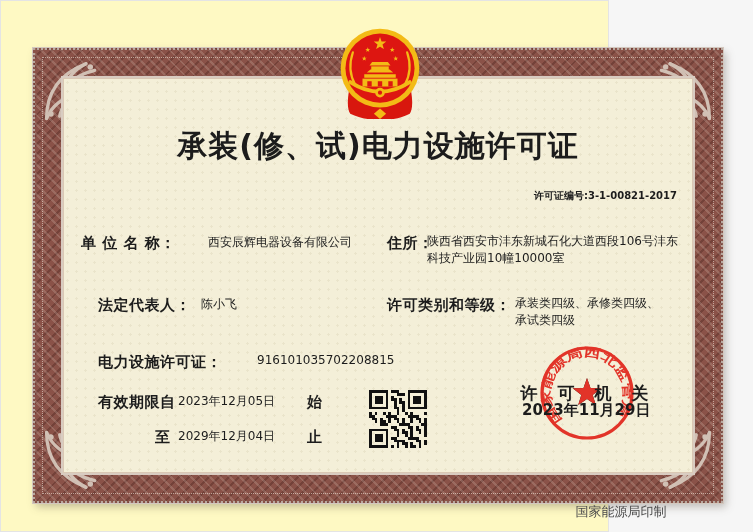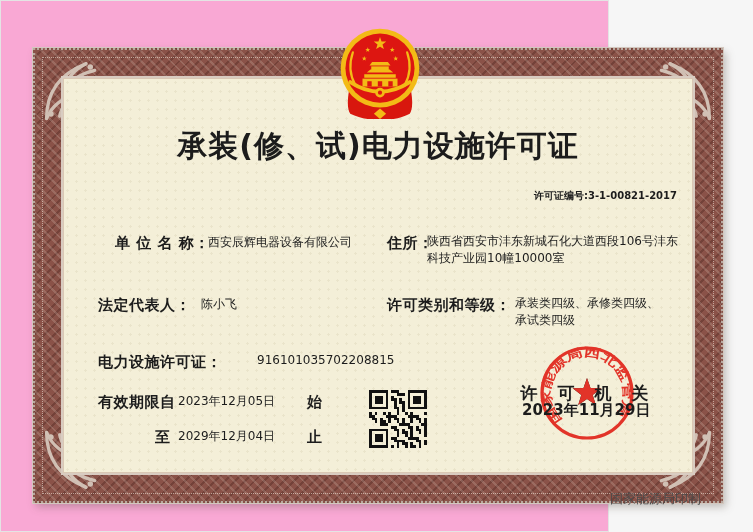--- a/index.html
+++ b/index.html
@@ -1,17 +1,17 @@
 <!DOCTYPE html>
 <html style="--frame-maroon: #8a5248; --paper-cream: #f4efd8; --seal-red: #e1251b; --emblem-red: #dd1611; --emblem-gold: #f3bb16; --text-black: #1c1c1c;"><head>
 <meta charset="utf-8">
 <style>
   html,body{margin:0;padding:0;width:753px;height:532px;overflow:hidden;
     font-family:"DejaVu Sans","Liberation Sans",sans-serif;background:#f6f6f6;}
-  .stage{position:relative;width:609px;height:532px;background:#f9a8d4;
+  .stage{position:relative;width:609px;height:532px;background:#fef9c3;
     border:1px solid #e4e4e4;box-sizing:border-box;}
   
   .card{position:absolute;left:32px;top:47px;width:690px;height:455px;box-sizing:border-box;
     background-color:var(--frame-maroon,#8a5248);
     background-image:
       repeating-linear-gradient(45deg, rgba(246,238,226,.16) 0 2px, rgba(0,0,0,0) 2px 7px),
       repeating-linear-gradient(-45deg, rgba(56,24,18,.28) 0 2px, rgba(0,0,0,0) 2px 7px);
     border:2px dotted #b9aaa0;outline:1px solid #d3c7be;
     box-shadow:3px 4px 8px rgba(90,80,70,.35);}
   .card::before{content:"";position:absolute;inset:7px;border:1px dotted rgba(244,236,223,.55);
@@ -39,21 +39,21 @@
   .val.wrap{white-space:normal;word-break:break-all;line-height:1.45;}
   
   .qr{position:absolute;left:334px;top:340px;width:58px;height:58px;}
   .qr svg{display:block;width:100%;height:100%;fill:#111;}
   
   .seal{position:absolute;left:500px;top:291px;width:104px;height:104px;opacity:.92;z-index:2;}
   .authority{top:332px;left:472px;width:162px;text-align:center;font-size:17px;font-weight:700;
     letter-spacing:7px;z-index:3;}
   .issuedate{top:351px;left:487px;font-size:15px;font-weight:600;z-index:3;}
   
-  .printedby{position:absolute;left:540px;top:489px;width:160px;text-align:right;
+  .printedby{position:absolute;left:540px;top:502px;width:160px;text-align:center;
     font-size:13px;color:#4b4b4b;}
 </style>
 </head>
 <body>
 
 <div class="stage">
   <div class="card">
 
     <svg class="corner tl" viewBox="0 0 64 64">
       <g fill="none" stroke="#d9ccc0" stroke-width="3" stroke-linecap="round">
@@ -126,21 +126,21 @@
       </g>
       <circle cx="48" cy="76" r="5.5" fill="#f3bb16"></circle>
       <circle cx="48" cy="76" r="2.4" fill="#dd1611"></circle>
     </svg>
 
     <div class="t title">承装(修、试)电力设施许可证</div>
 
     <div class="t certno"><span>许可证编号:</span><span>3-1-00821-2017</span></div>
 
     <div class="row" style="top:184px">
-      <span class="lbl" style="left:80px">单 位 名 称：</span>
+      <span class="lbl" style="left:46px">单 位 名 称：</span>
       <span class="val" style="left:173px">西安辰辉电器设备有限公司</span>
       <span class="lbl" style="left:352px">住所：</span>
       <span class="val wrap" style="left:392px;width:252px;top:-1px">陕西省西安市沣东新城石化大道西段106号沣东科技产业园10幢10000室</span>
     </div>
 
     <div class="row" style="top:246px">
       <span class="lbl" style="left:63px">法定代表人：</span>
       <span class="val" style="left:166px">陈小飞</span>
       <span class="lbl" style="left:352px">许可类别和等级：</span>
       <span class="val wrap" style="left:480px;width:152px;top:-1px">承装类四级、承修类四级、承试类四级</span>

